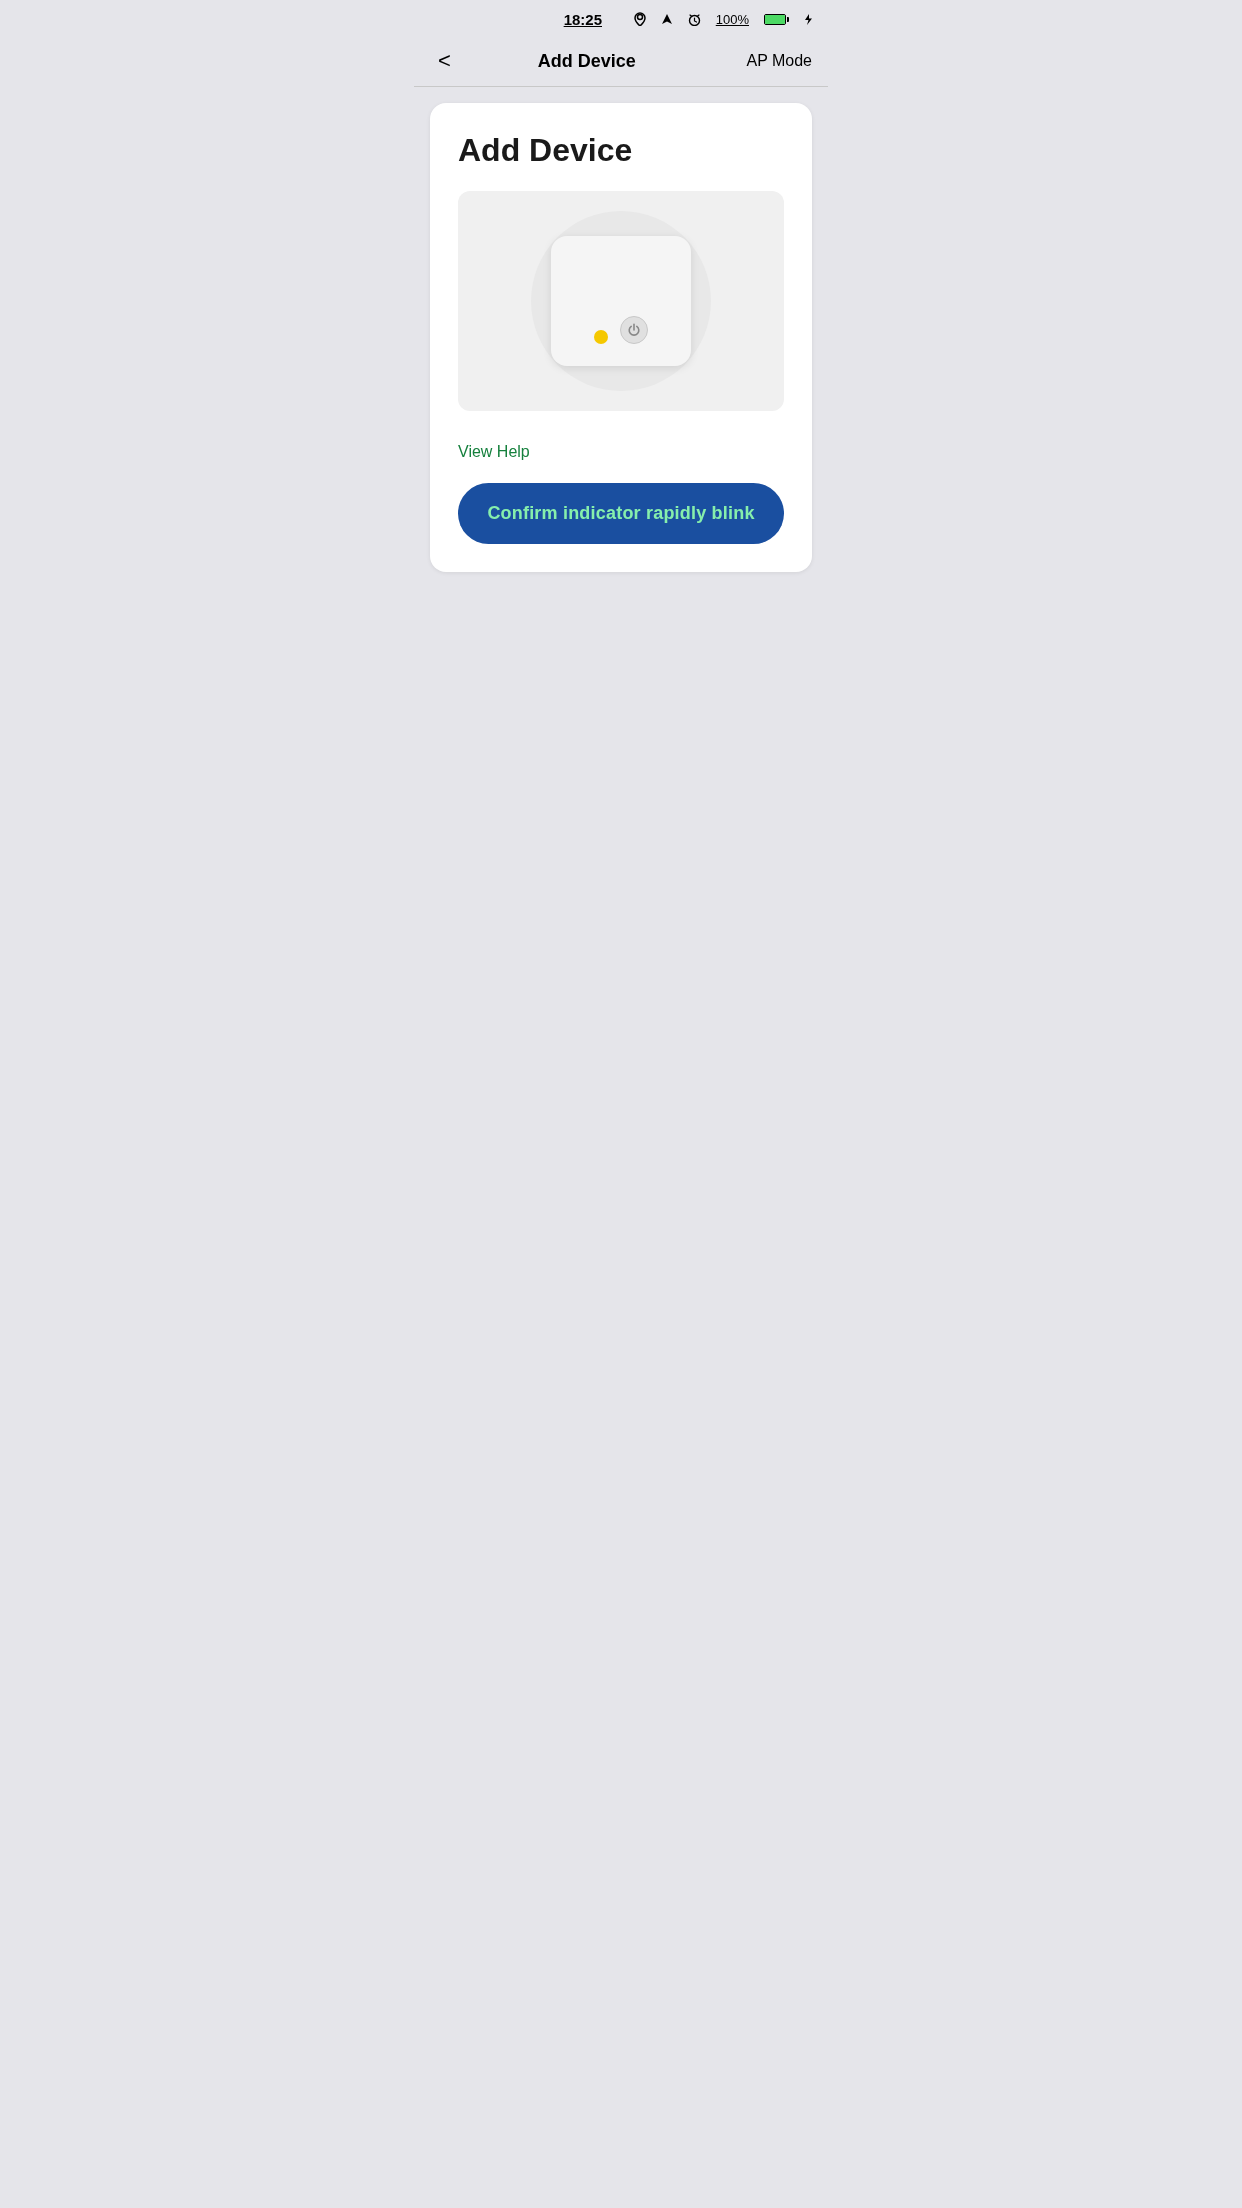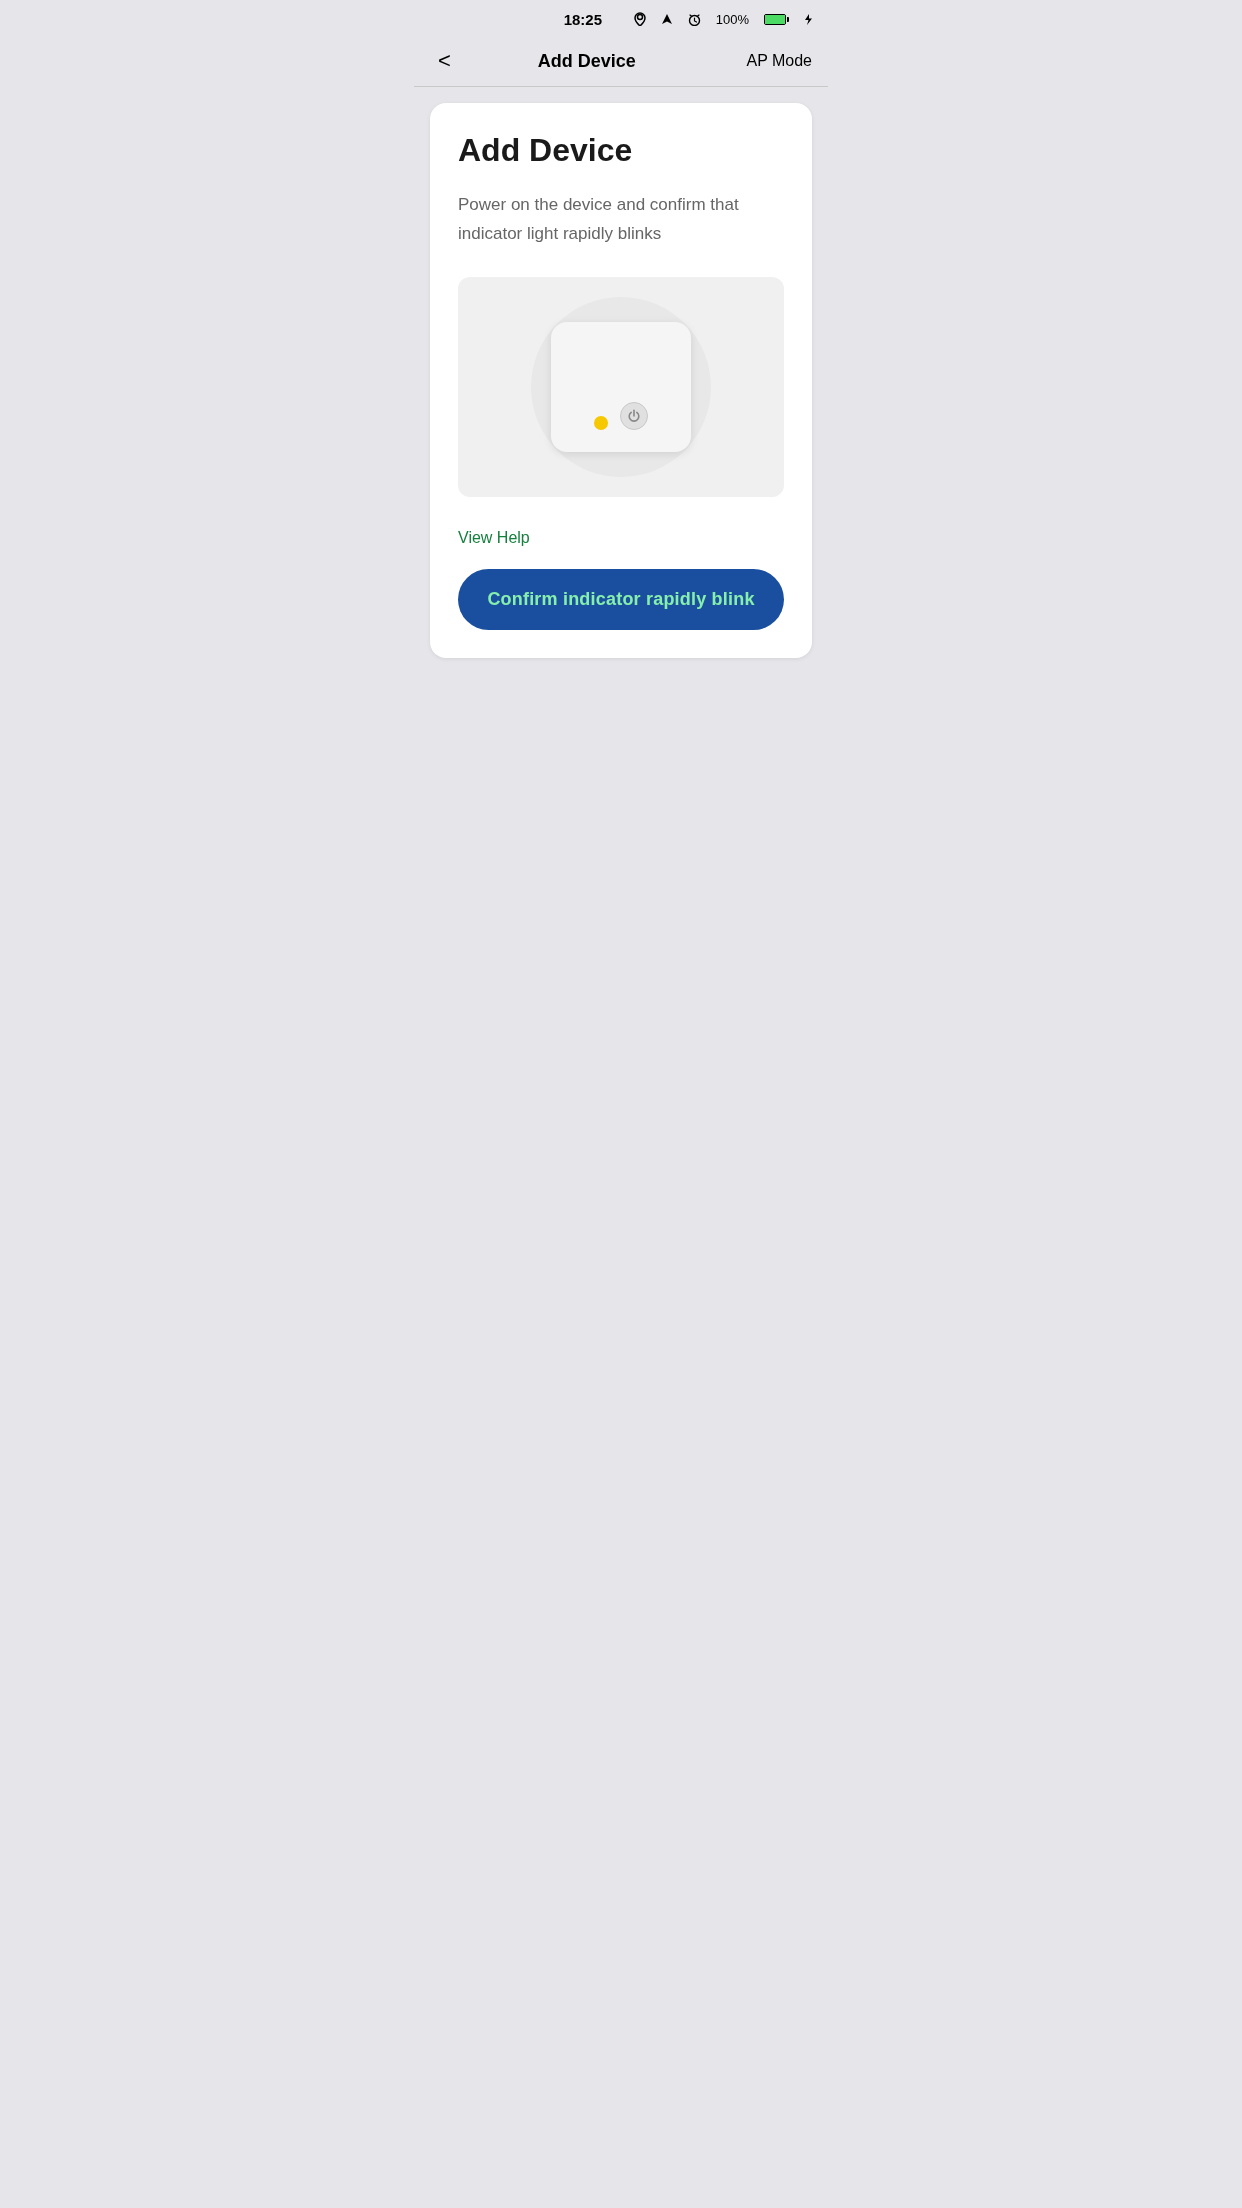--- a/index.html
+++ b/index.html
@@ -15,20 +15,21 @@
     }
 
     
     .status-bar {
       display: flex;
       justify-content: flex-start;
       align-items: center;
       padding: 6px 16px 4px;
       background: #e5e5ea;
       height: 36px;
+      text-decoration: underline;
     }
     .status-time {
       font-size: 15px;
       font-weight: 600;
       color: #000;
       flex: 1;
       text-align: center;
     }
     .status-right {
       display: flex;
@@ -254,21 +255,20 @@
   <span class="nav-right">AP Mode</span>
 </div>
 
 <div class="divider"></div>
 
 <div class="content-area">
   <div class="card">
 
     <h1 class="card-title">Add Device</h1>
 
-    <p class="card-description">Power on the device and confirm that indicator light rapidly blinks</p>
 
     <div class="device-illustration">
       <div class="device-circle-outer">
         <div class="device-body">
           <div class="indicator-dot"></div>
           <div class="power-button">
             <svg class="power-icon" viewBox="0 0 20 20" fill="none">
               <path d="M10 3v7" stroke="#888" stroke-width="2" stroke-linecap="round"></path>
               <path d="M6.5 5.5A6 6 0 1 0 13.5 5.5" stroke="#888" stroke-width="2" stroke-linecap="round" fill="none"></path>
             </svg>

